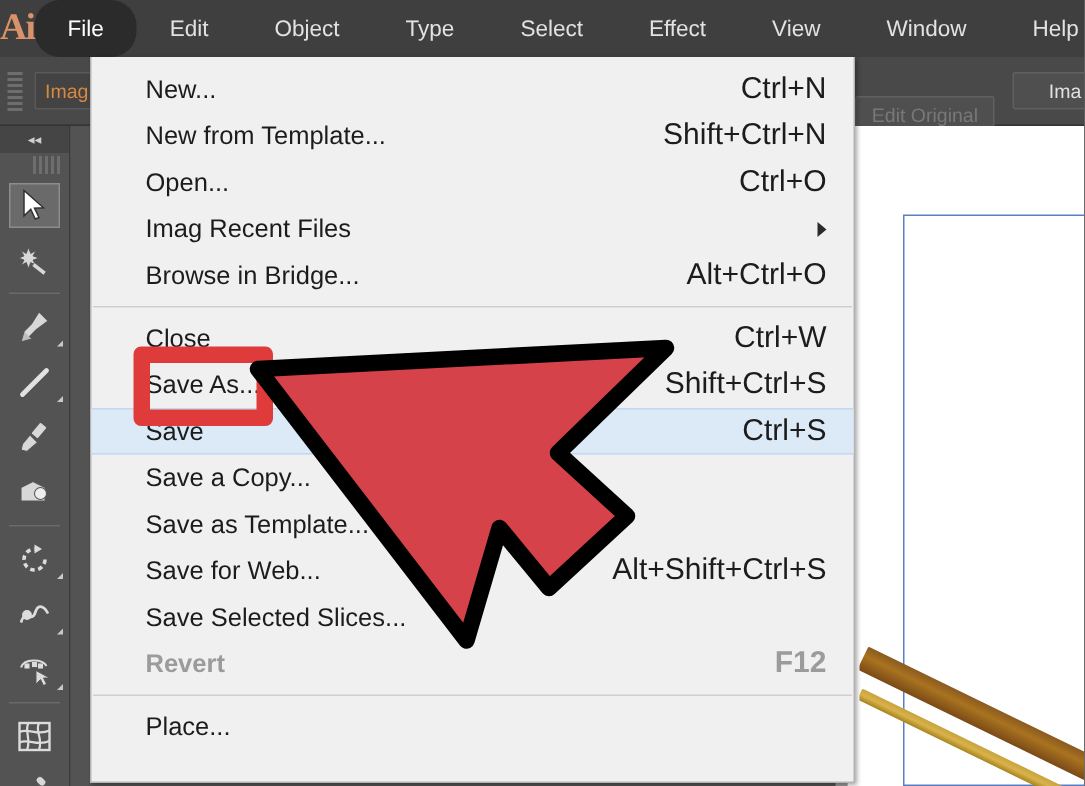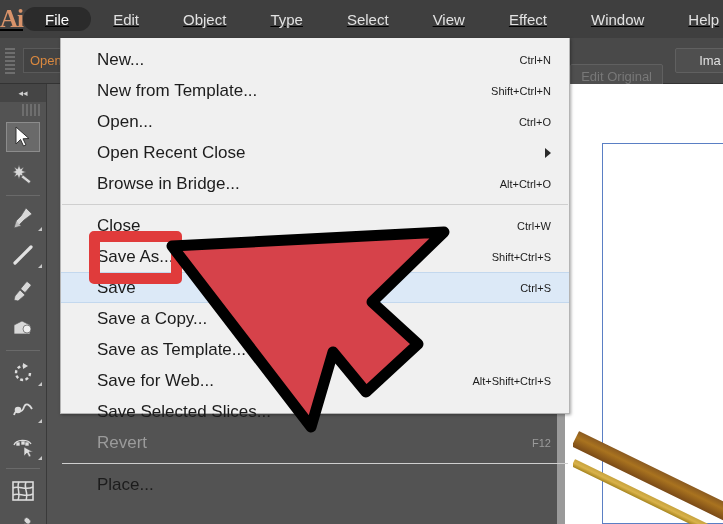--- a/index.html
+++ b/index.html
@@ -14,32 +14,32 @@
     width: 723px; height: 524px;
     background: #535353;
     overflow: hidden;
   }
 
   
   .menubar {
     position: absolute; left: 0; top: 0;
     width: 723px; height: 38px;
     background: #3f3f3f;
-    display: flex; align-items: center; text-decoration: underline;
+    display: flex; align-items: center;
   }
   .ai-logo {
     width: 54px; height: 38px;
     display: flex; align-items: center; justify-content: center;
     color: #d9936a;
     font-size: 25px; font-weight: bold;
     font-family: "Liberation Serif", serif;
     letter-spacing: -1px;
   }
   .menu-item {
-    height: 24px; padding: 0 22px;
+    height: 38px; padding: 0 22px;
     display: flex; align-items: center;
     color: #e2e2e2; font-size: 15px;
     white-space: nowrap;
     border-radius: 17px;
   }
   .menu-item.active { background: #2b2b2b; color: #ffffff; }
   .mb-sep {
     width: 1px; height: 22px; background: #5c5c5c; margin: 0 9px;
   }
   .mb-btn {
@@ -175,42 +175,42 @@
     transform: rotate(26deg);
     transform-origin: left top;
     left: 2px; top: 40px;
     border-radius: 1px;
   }
 
   
   .dropdown {
     position: absolute;
     left: 60px; top: 38px;
-    width: 510px; height: 376px;
+    width: 510px; height: 484px;
     background: #f0f0f0;
     border: 1px solid #b4b4b4;
     border-top: none;
     box-shadow: 1px 1px 3px rgba(0,0,0,.35);
     padding-top: 6px;
   }
   .mi {
     position: relative;
     height: 31px;
     display: flex; align-items: center;
     padding: 0 18px 0 36px;
     font-size: 17px;
     color: #1c1c1c;
     white-space: nowrap;
   }
   .mi.highlight { background: #dce9f7; border-top:1px solid #c3d8ee; border-bottom:1px solid #c3d8ee; }
-  .mi.disabled { color: #9b9b9b; }
+  .mi.disabled { color: #9b9b9b; font-weight: bold; }
   .mi .label { flex: 0 0 auto; }
   .mi .accel {
     position: absolute; right: 18px;
-    font-size: 11px;
+    font-size: 20px;
   }
   .mi.disabled .accel { color: #9b9b9b; margin-left: 28px; }
   .mi .arrow {
     position: absolute; right: 18px;
     width: 0; height: 0;
     border-top: 5px solid transparent;
     border-bottom: 5px solid transparent;
     border-left: 6px solid #2a2a2a;
   }
   .mi-sep { height: 1px; background: #cfcfcf; margin: 5px 1px; }
@@ -236,40 +236,40 @@
 
 <div id="app">
 
   <div class="menubar">
     <div class="ai-logo">Ai</div>
     <div class="menu-item active">File</div>
     <div class="menu-item">Edit</div>
     <div class="menu-item">Object</div>
     <div class="menu-item">Type</div>
     <div class="menu-item">Select</div>
+    <div class="menu-item">Effect</div>
     <div class="menu-item">View</div>
-    <div class="menu-item">Effect</div>
     <div class="menu-item">Window</div>
     <div class="menu-item">Help</div>
     <div class="mb-sep"></div>
     <div class="mb-btn">Br</div>
     <div class="mb-btn grid">
       <span class="grid-glyph">
         <i></i>
         <span class="col2">
             <i></i>
             <i></i>
           </span>
       </span>
     </div>
   </div>
 
   <div class="controlbar">
     <div class="ctl-grip"></div>
-    <div class="linked-label">Open</div>
+    <div class="linked-label">Imag</div>
     <div style="flex:1"></div>
     <div class="ctl-btn disabled" style="margin-right:12px;margin-top:32px;">Edit Original</div>
     <div class="ctl-btn enabled" style="margin-right:-22px; width:70px;">Ima</div>
   </div>
 
   <div class="toolpanel">
     <div class="tool-header">◂◂</div>
     <div class="tool-grip"></div>
 
     <div class="tool selected">
@@ -416,21 +416,21 @@
       <span class="label">New from Template...</span>
       <span class="accel">Shift+Ctrl+N</span>
     </div>
 
     <div class="mi">
       <span class="label">Open...</span>
       <span class="accel">Ctrl+O</span>
     </div>
 
     <div class="mi">
-      <span class="label">Open Recent Close</span>
+      <span class="label">Imag Recent Files</span>
       <span class="arrow"></span>
     </div>
 
     <div class="mi">
       <span class="label">Browse in Bridge...</span>
       <span class="accel">Alt+Ctrl+O</span>
     </div>
 
     <div class="mi-sep"></div>
 

